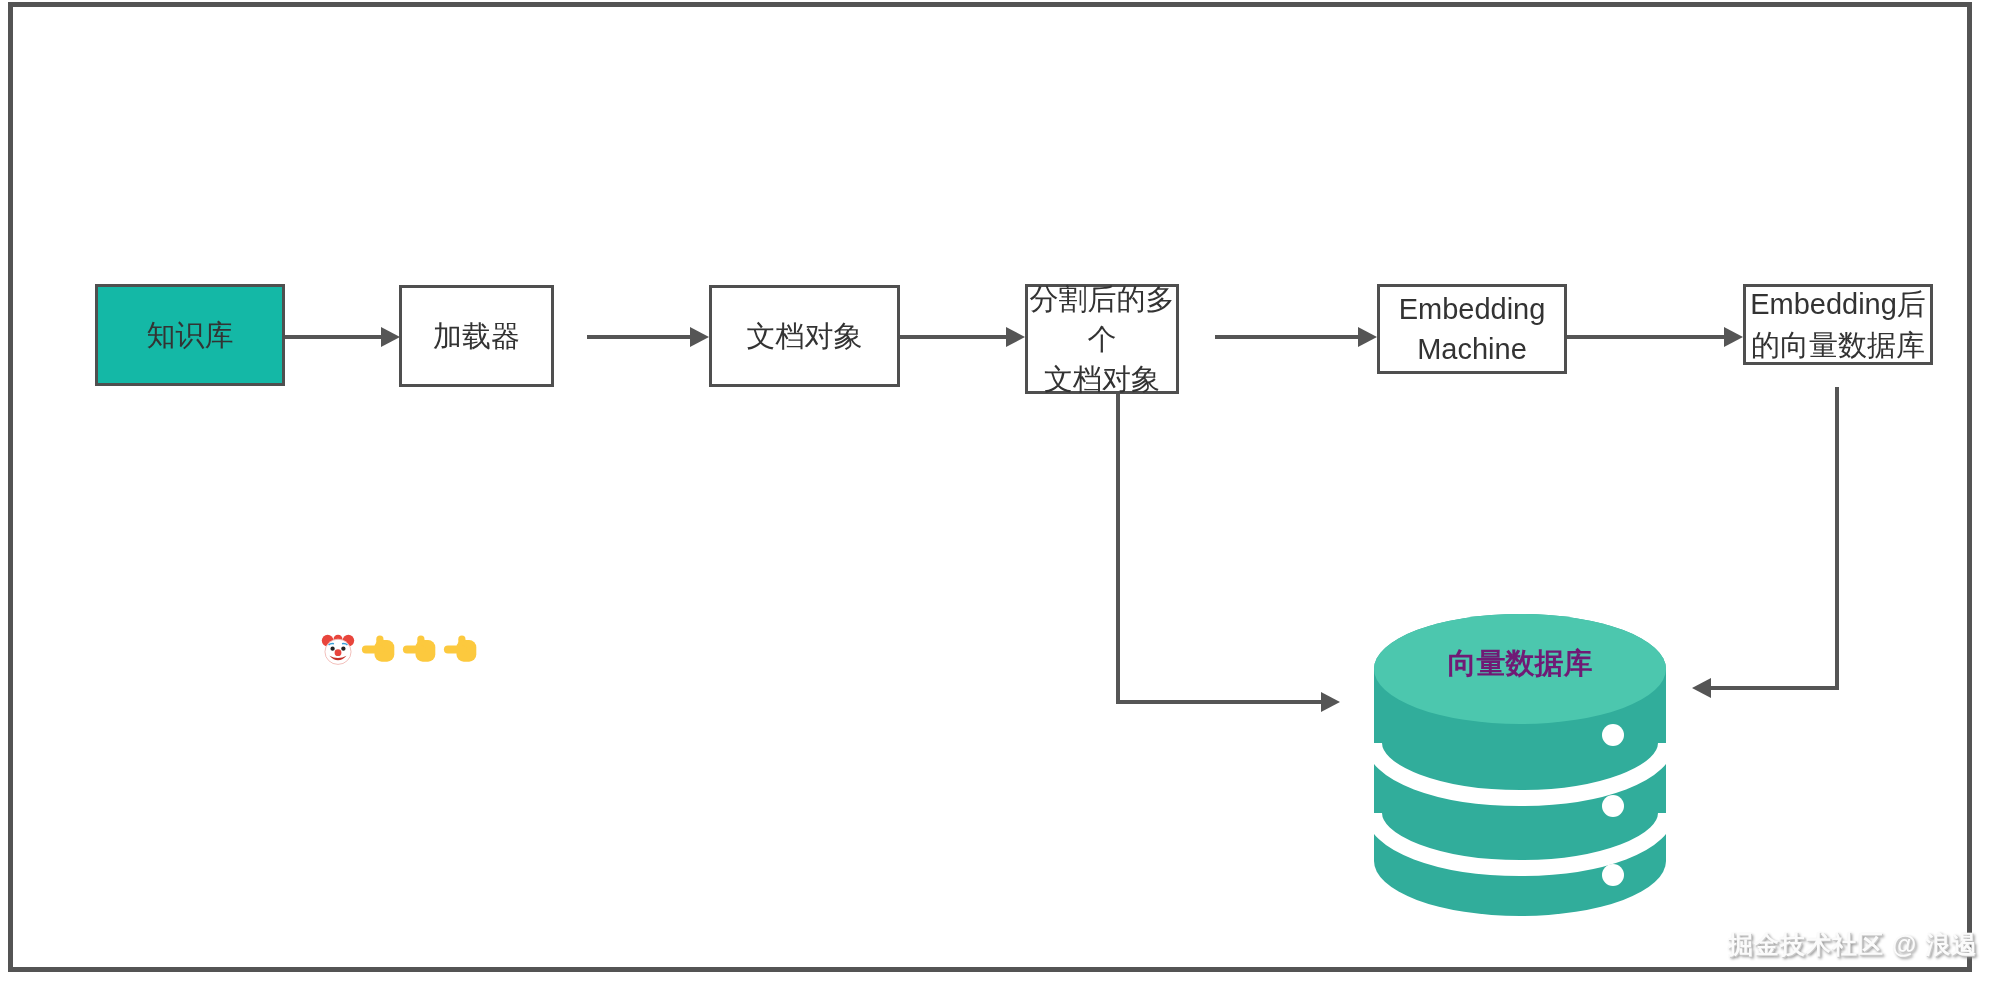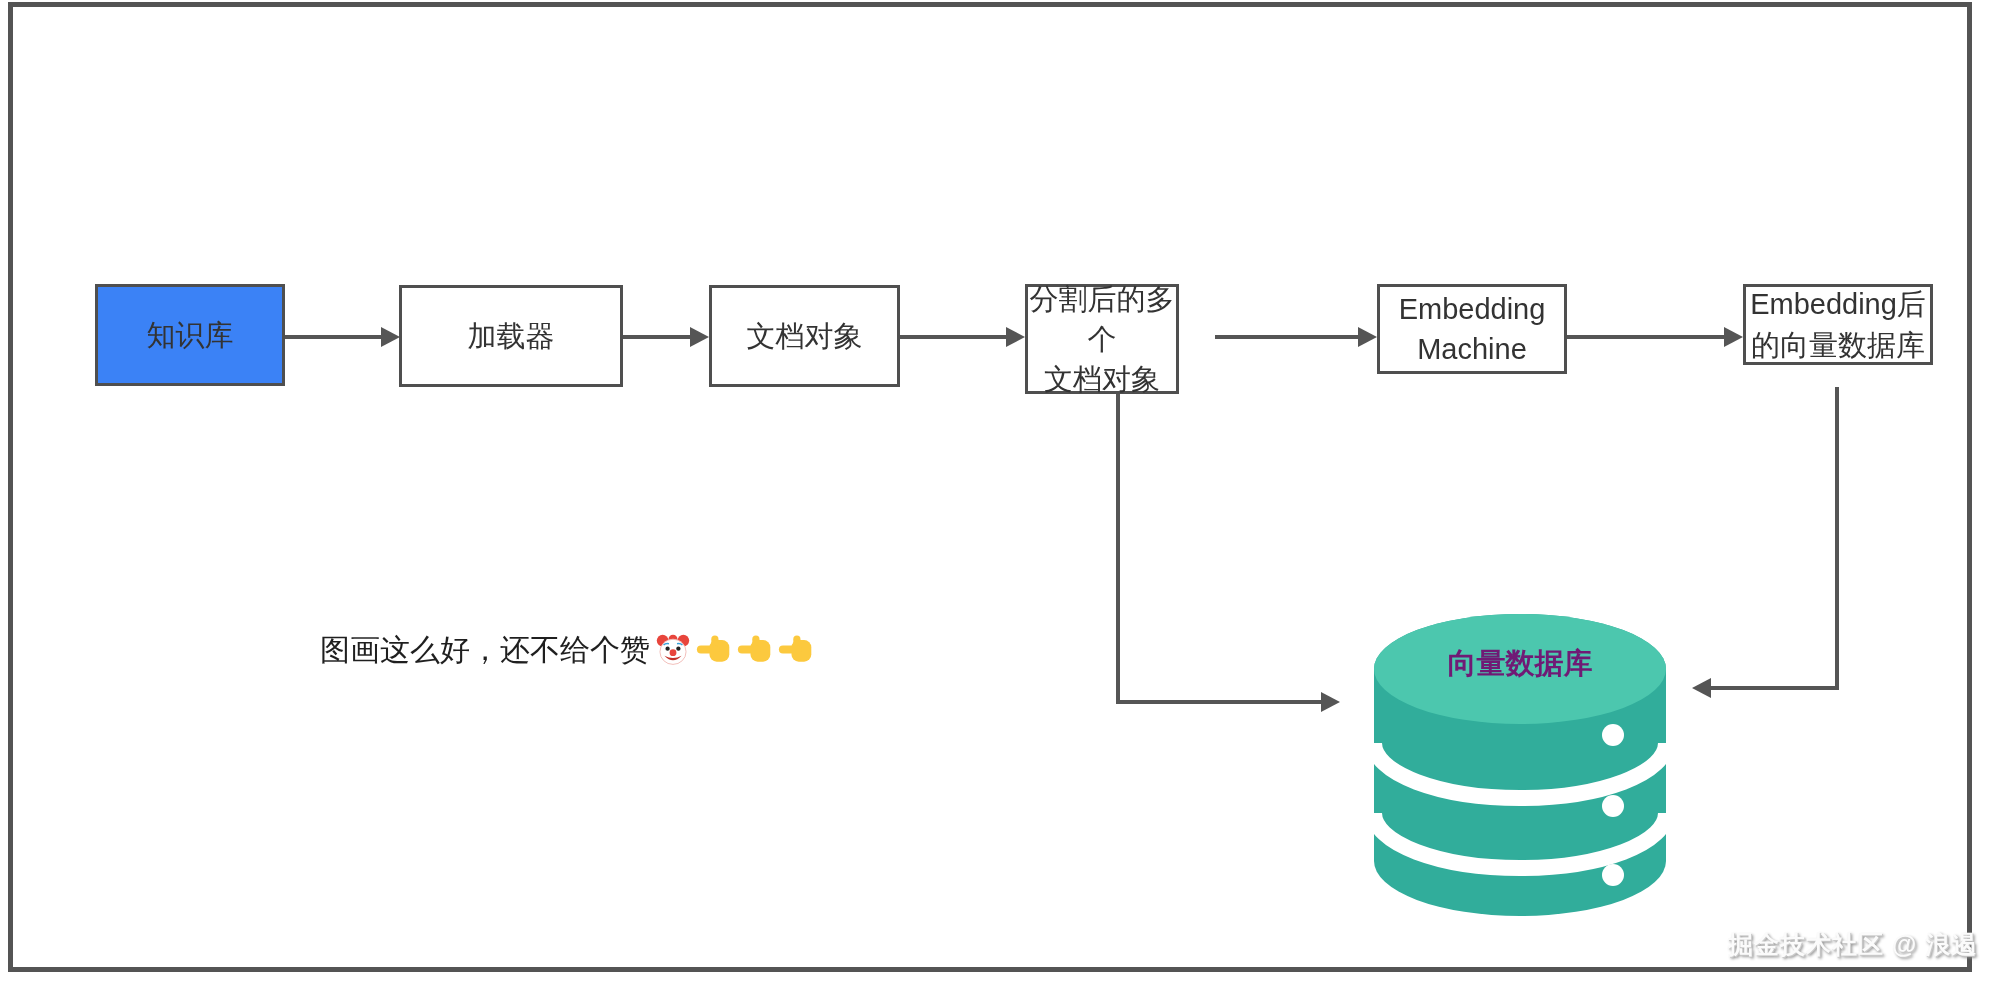--- a/index.html
+++ b/index.html
@@ -10,21 +10,21 @@
   .frame{
     position:absolute;left:8px;top:2px;width:1964px;height:970px;
     border:5px solid #545454;box-sizing:border-box;background:#ffffff;
   }
   .node{
     position:absolute;box-sizing:border-box;background:#ffffff;
     border:3px solid #4f4f4f;display:flex;align-items:center;justify-content:center;
     text-align:center;color:#333333;font-size:29px;line-height:1.38;
     white-space:pre-line;z-index:3;
   }
-  .node.green{background:#3b82f6;}
+  .node.green{background:#14b8a6;}
   .hline,.vline{position:absolute;background:#555555;z-index:2;}
   .hline{height:4px;}
   .vline{width:4px;}
   .ah{position:absolute;width:0;height:0;z-index:2;}
   .ah.r{border-top:10px solid transparent;border-bottom:10px solid transparent;border-left:19px solid #555555;}
   .ah.l{border-top:10px solid transparent;border-bottom:10px solid transparent;border-right:19px solid #555555;}
   .cylinder{position:absolute;left:1373px;top:613px;z-index:3;}
   .db-label{
     position:absolute;left:1373px;top:644px;width:294px;text-align:center;
     font-size:29px;font-weight:bold;color:#701a75;z-index:4;
@@ -42,21 +42,21 @@
   }
 </style>
 </head>
 <body>
 
 <div class="frame"></div>
 
 <div class="node green" style="left:95px;top:284px;width:190px;height:102px">
   <span>知识库</span>
 </div>
-<div class="node" style="left:399px;top:285px;width:224px;height:102px">
+<div class="node" style="left:399px;top:285px;width:155px;height:102px">
   <span>加载器</span>
 </div>
 <div class="node" style="left:709px;top:285px;width:191px;height:102px">
   <span>文档对象</span>
 </div>
 <div class="node" style="left:1025px;top:284px;width:154px;height:110px">
   <span>分割后的多个
 文档对象</span>
 </div>
 <div class="node" style="left:1377px;top:284px;width:190px;height:90px">
@@ -96,21 +96,20 @@
   <ellipse cx="147" cy="56" rx="146" ry="55" fill="#4CC7AE"></ellipse>
   <path d="M1,130 A146,55 0 0 0 293,130" fill="none" stroke="#ffffff" stroke-width="16"></path>
   <path d="M1,200 A146,55 0 0 0 293,200" fill="none" stroke="#ffffff" stroke-width="16"></path>
   <circle cx="240" cy="122" r="11" fill="#ffffff"></circle>
   <circle cx="240" cy="193" r="11" fill="#ffffff"></circle>
   <circle cx="240" cy="262" r="11" fill="#ffffff"></circle>
 </svg>
 <div class="db-label">向量数据库</div>
 
 <div class="caption">
-  <span>图画这么好，还不给个赞</span>
   <svg class="emoji" viewBox="0 0 40 40">
     <circle cx="8.5" cy="9.5" r="6.5" fill="#e8453c"></circle>
     <circle cx="31.5" cy="9.5" r="6.5" fill="#e8453c"></circle>
     <circle cx="20" cy="8" r="5" fill="#e8453c"></circle>
     <ellipse cx="20" cy="22" rx="14.5" ry="14" fill="#ffffff" stroke="#f0b9b4" stroke-width="1"></ellipse>
     <path d="M9.5 14.5 Q12 12 15.5 13" stroke="#3aa0d8" stroke-width="1.6" fill="none"></path>
     <path d="M24.5 13 Q28 12 30.5 14.5" stroke="#3aa0d8" stroke-width="1.6" fill="none"></path>
     <circle cx="14" cy="18.5" r="2.4" fill="#222222"></circle>
     <circle cx="26" cy="18.5" r="2.4" fill="#222222"></circle>
     <circle cx="20" cy="23" r="3.8" fill="#e8453c"></circle>

